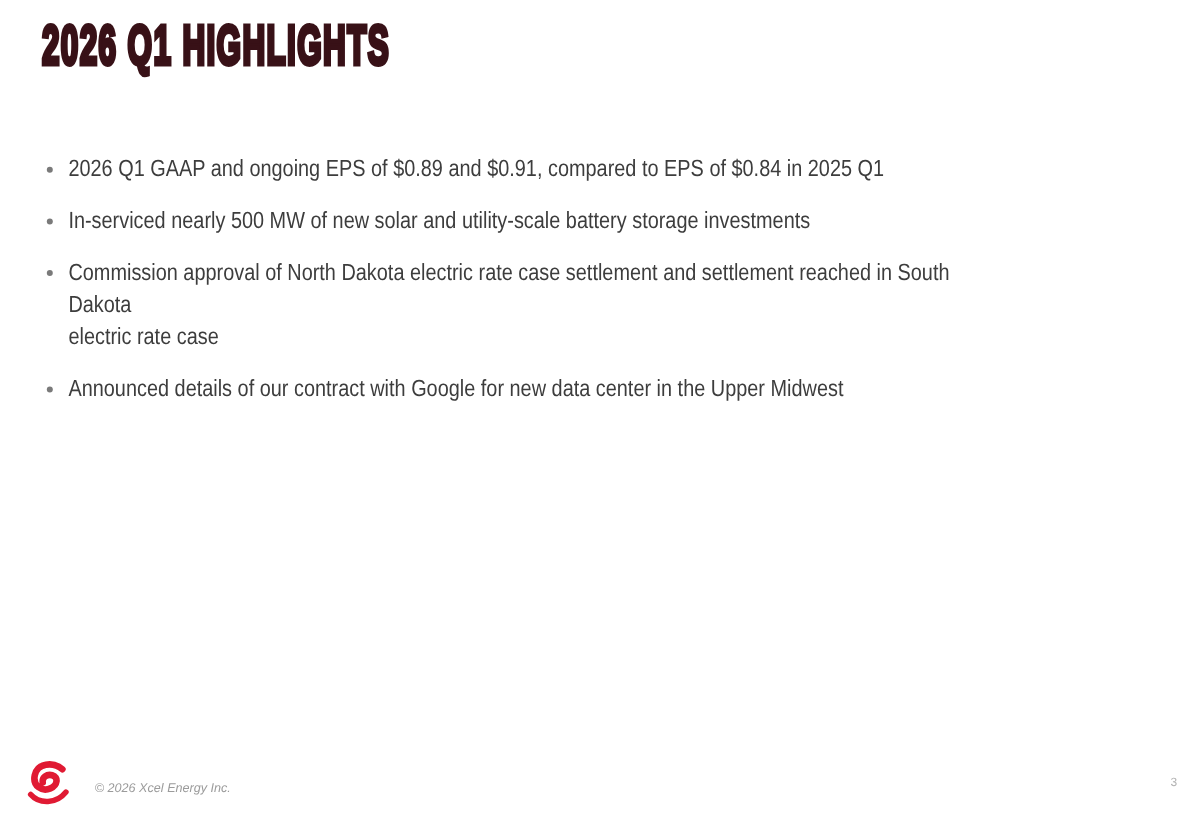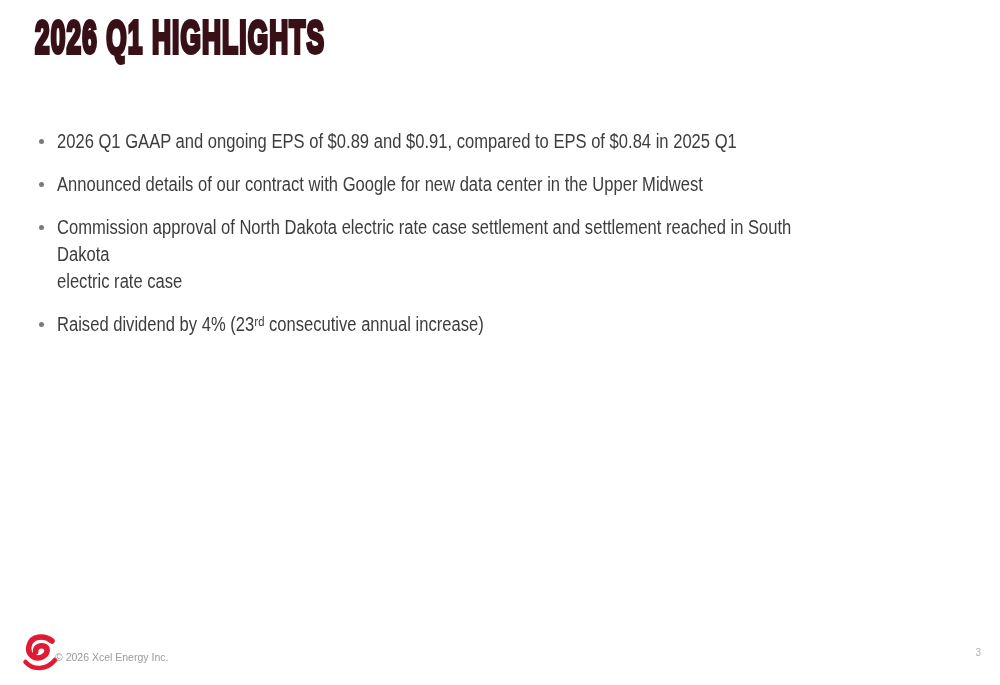--- a/index.html
+++ b/index.html
@@ -67,25 +67,26 @@
   }
   .logo {
     position: absolute;
     left: 22px;
     top: 634px;
     width: 40px;
     height: 40px;
   }
   .copyright {
     position: absolute;
-    left: 55px;
+    left: 79px;
     top: 650px;
     font-size: 10.5px;
     line-height: 14px;
     color: var(--footer_text, #9b9b9b);
+    font-style: italic;
   }
   .page-num {
     position: absolute;
     right: 19px;
     top: 647px;
     font-size: 10px;
     color: var(--page_number, #b2b2b2);
   }
 </style>
 </head>
@@ -94,28 +95,28 @@
 <div class="slide">
 
   <h1 class="title">2026 Q1 HIGHLIGHTS</h1>
 
   <ul class="bullets">
 
   <li>
       <span class="txt">2026 Q1 GAAP and ongoing EPS of $0.89 and $0.91, compared to EPS of $0.84 in 2025 Q1</span>
     </li>
       <li>
-      <span class="txt">Announced details of our contract with Google for new data center in the Upper Midwest</span>
+      <span class="txt">In-serviced nearly 500 MW of new solar and utility-scale battery storage investments</span>
     </li>
       <li>
       <span class="txt">Commission approval of North Dakota electric rate case settlement and settlement reached in South Dakota
 electric rate case</span>
     </li>
       <li>
-      <span class="txt">Raised dividend by 4% (23ʳᵈ consecutive annual increase)</span>
+      <span class="txt">Announced details of our contract with Google for new data center in the Upper Midwest</span>
     </li>
     </ul>
 
   <svg class="logo" viewBox="0 0 40 40" aria-hidden="true">
     <path d="M30 7 C 22 0.5, 9 2, 7 12 C 5 21, 13 26, 20 23 C 26 20.5, 27 13.5, 21.5 12 C 17 10.8, 13 13.8, 13.6 18" fill="none" stroke="#e01a33" stroke-width="5.5" stroke-linecap="round"></path>
     <path d="M3.5 28 C 11 36.5, 25 36, 33 26" fill="none" stroke="#e01a33" stroke-width="4.5" stroke-linecap="round"></path>
   </svg>
 
   <span class="copyright">© 2026 Xcel Energy Inc.</span>
 

